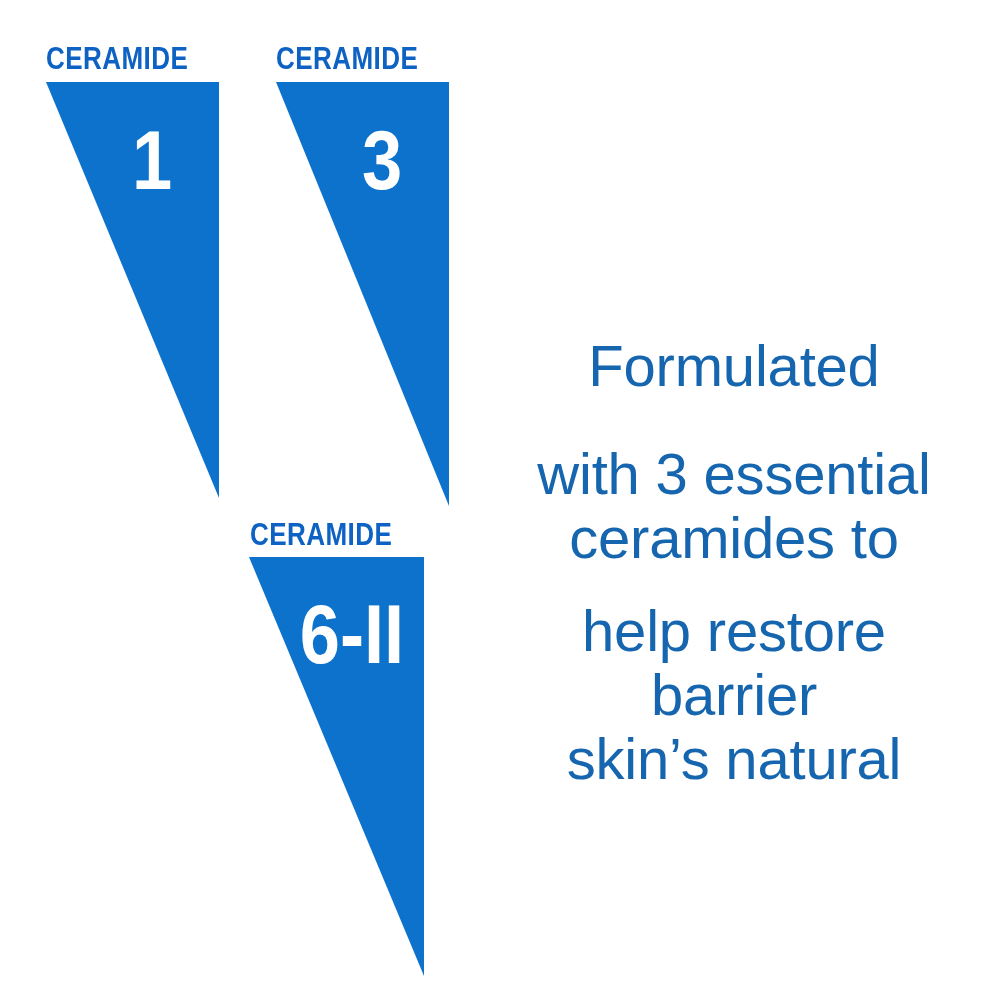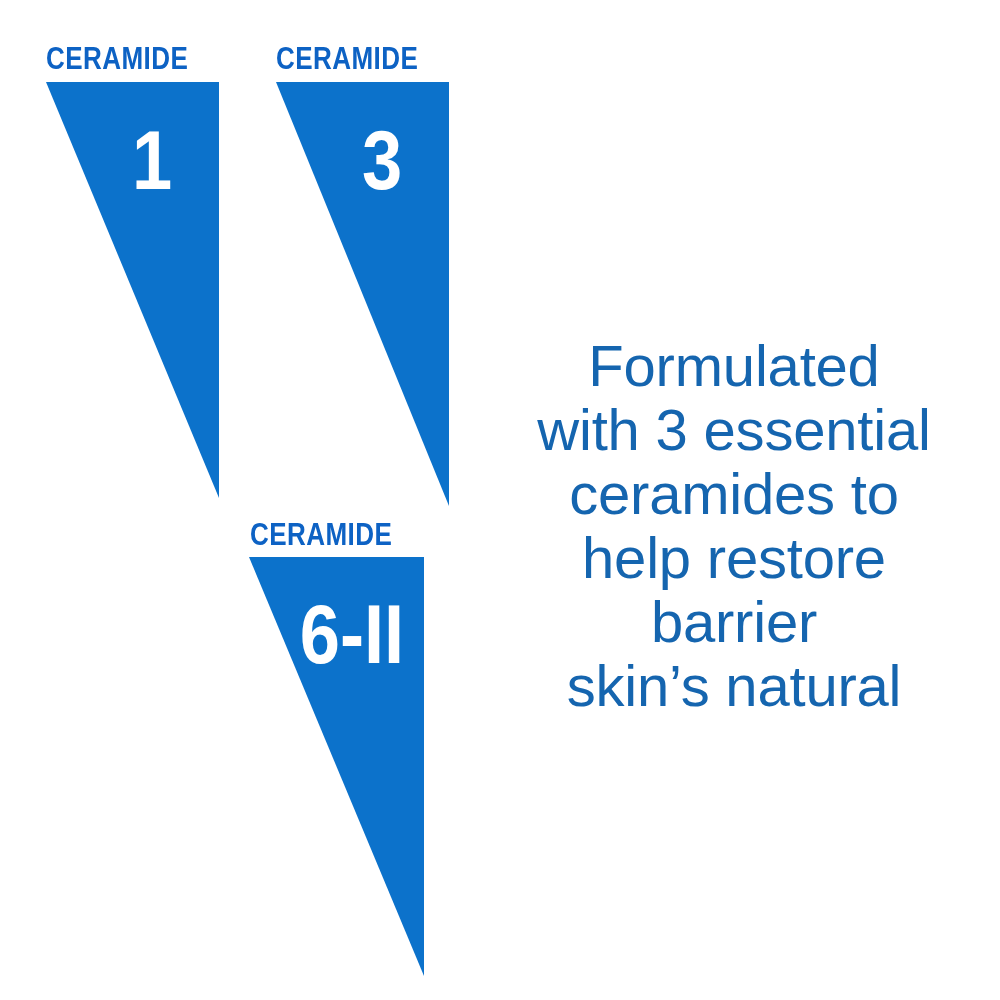--- a/index.html
+++ b/index.html
@@ -91,20 +91,20 @@
         <div class="ceramide-label" style="left: 250px; top: 519px; font-size: 31px; transform: scaleX(0.84); color: rgb(13, 98, 196);">CERAMIDE</div>
         <svg class="ceramide-wedge" width="175" height="419" viewBox="0 0 175 419" style="left: 249px; top: 557px;">
           <polygon points="0,0 175,0 175,419" fill="#0c72cb"></polygon>
         </svg>
         <div class="ceramide-number" style="left: 282px; top: 592px; width: 140px; font-size: 84px; transform: scaleX(0.86); color: rgb(255, 255, 255);">6-II</div>
       </div>
     </div>
 
   <div id="copy-block">
       <div class="copy-line" style="color: rgb(21, 101, 175);">Formulated</div>
-      <div class="copy-line" style="color: rgb(21, 101, 175);">with 3 essential</div>
+      <div class="copy-line" style="color: rgb(21, 101, 175); margin-top: 44px;">with 3 essential</div>
       <div class="copy-line" style="color: rgb(21, 101, 175);">ceramides to</div>
-      <div class="copy-line" style="color: rgb(21, 101, 175);">help restore</div>
+      <div class="copy-line" style="color: rgb(21, 101, 175); margin-top: 29px;">help restore</div>
       <div class="copy-line" style="color: rgb(21, 101, 175);">barrier</div>
       <div class="copy-line" style="color: rgb(21, 101, 175);">skin’s natural</div>
     </div>
 
 </div>
 
 </body></html>

